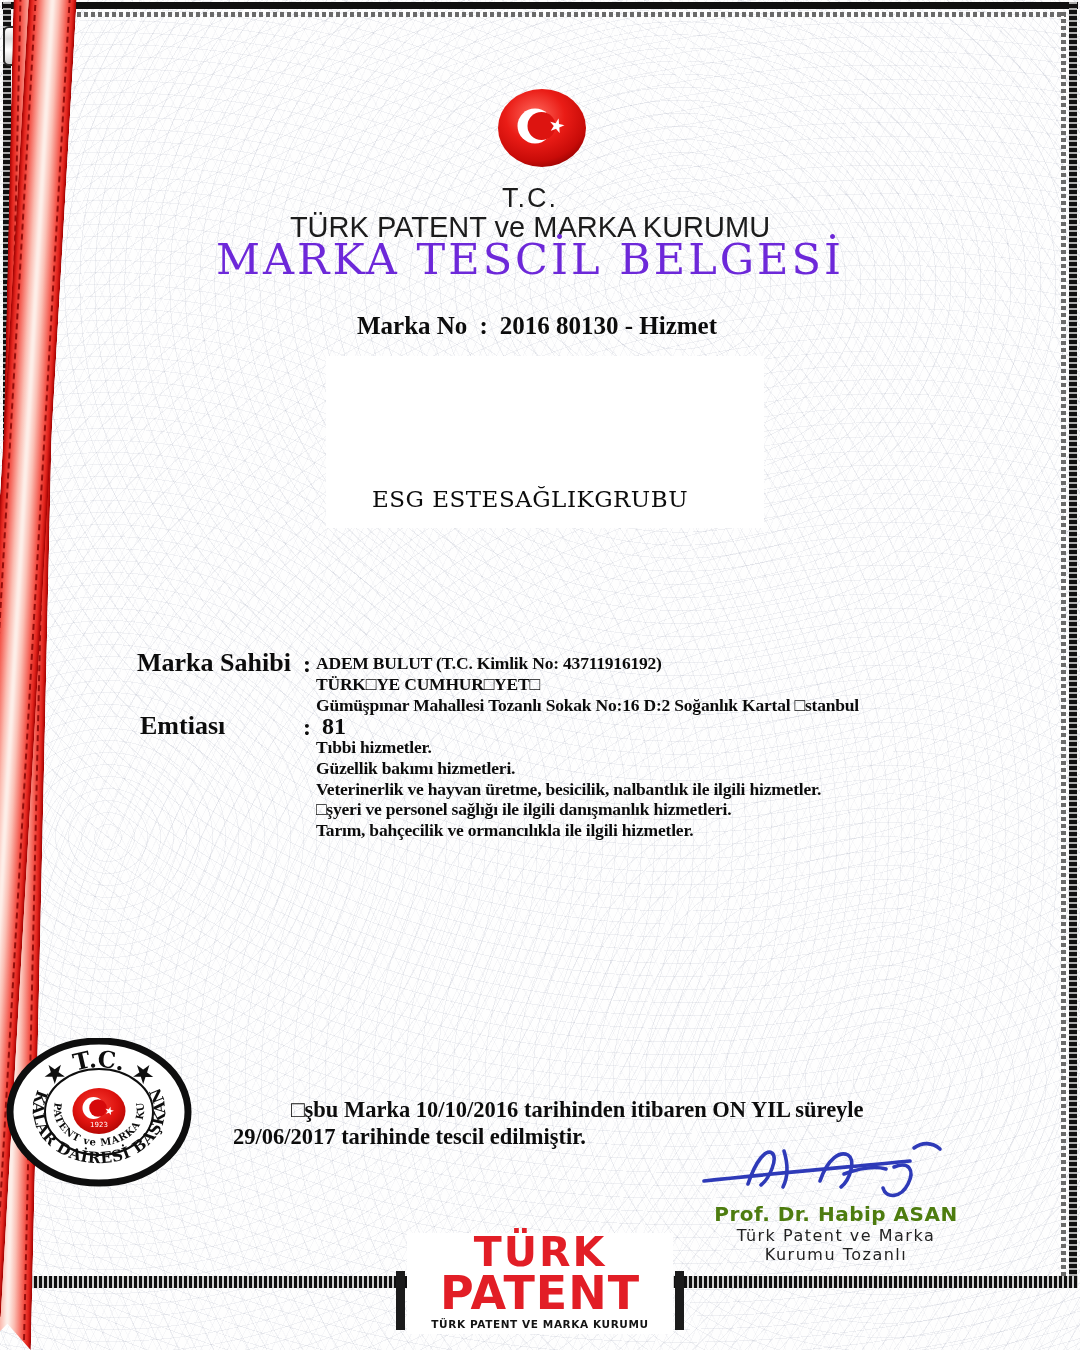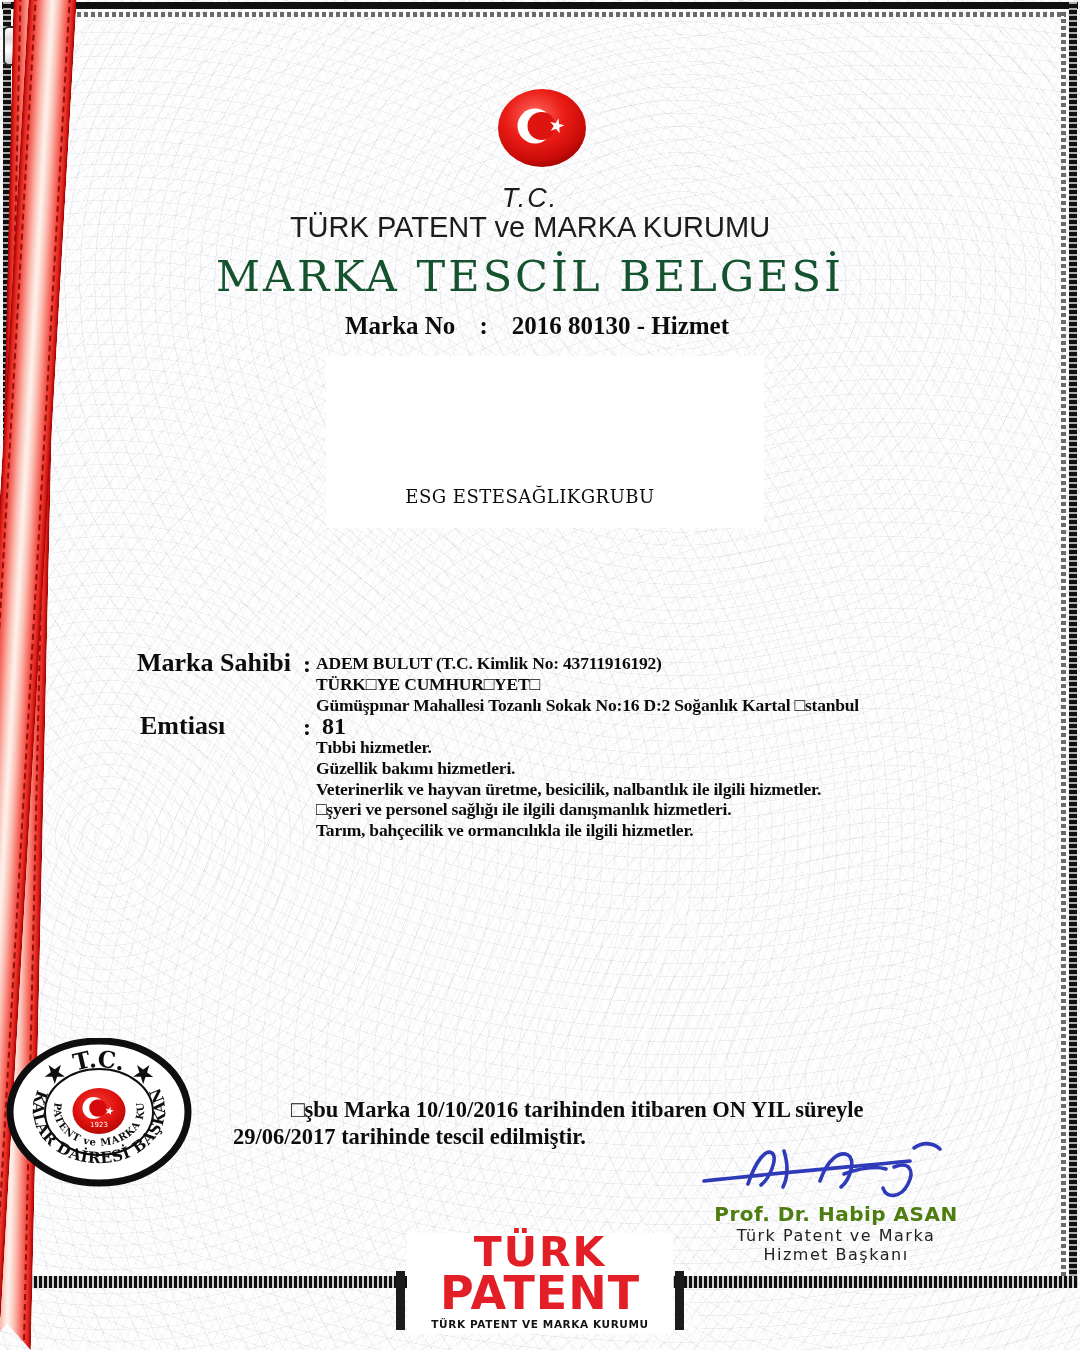--- a/index.html
+++ b/index.html
@@ -24,26 +24,26 @@
      background-image:repeating-linear-gradient(0deg,rgba(255,255,255,.65) 0 2px,transparent 2px 6px);}
   .b-right-micro{right:14px;top:12px;bottom:74px;width:5px;
      background:repeating-linear-gradient(0deg,#6a6a6a 0 4px,transparent 4px 7px);}
   .b-left-micro{left:14px;top:12px;bottom:74px;width:5px;
      background:repeating-linear-gradient(0deg,#6a6a6a 0 4px,transparent 4px 7px);}
   .b-bottom{left:2px;right:2px;top:1276px;height:12px;background:#101010;
      background-image:repeating-linear-gradient(90deg,rgba(255,255,255,.8) 0 2px,transparent 2px 5px);}
   
   .center-col{position:absolute;left:0;width:1060px;text-align:center;z-index:2;}
   .emblem{position:absolute;left:494px;top:84px;z-index:2;}
-  .tc-line{top:183px;font-family:"Liberation Sans",sans-serif;font-size:27px;letter-spacing:2px;color:#1c1c1c;font-style:italic;}
+  .tc-line{top:183px;font-family:"Liberation Sans",sans-serif;font-size:27px;letter-spacing:2px;color:#1c1c1c;}
   .inst-line{top:211px;font-family:"Liberation Sans",sans-serif;font-size:29px;color:#1c1c1c;}
-  .doc-title{top:251px;font-family:"DejaVu Serif",serif;font-size:43px;letter-spacing:3px;color:#14532d;}
+  .doc-title{top:234px;font-family:"DejaVu Serif",serif;font-size:43px;letter-spacing:3px;color:#6d28d9;}
   .markano{position:absolute;left:0;width:1074px;top:312px;z-index:2;display:flex;justify-content:center;
-           gap:24px;font-weight:bold;font-size:25px;}
-  .tm-name{top:486px;font-family:"DejaVu Serif",serif;font-size:18px;letter-spacing:.5px;z-index:2;}
+           gap:12px;font-weight:bold;font-size:25px;}
+  .tm-name{top:486px;font-family:"DejaVu Serif",serif;font-size:23px;letter-spacing:.5px;z-index:2;}
   
   .lbl{position:absolute;font-weight:bold;font-size:26px;z-index:2;}
   .val{position:absolute;left:316px;font-weight:bold;font-size:17.5px;line-height:20.8px;z-index:2;letter-spacing:-.2px;}
   .colon{position:absolute;left:303px;font-weight:bold;font-size:24px;z-index:2;}
   .items{position:absolute;left:316px;top:737px;z-index:2;font-weight:bold;font-size:17.5px;line-height:20.8px;letter-spacing:-.2px;}
   
   .note{position:absolute;left:233px;top:1096px;width:780px;z-index:2;font-weight:bold;font-size:22.5px;line-height:27px;}
   .note .l1{text-indent:58px;}
   
   .sig-svg{position:absolute;left:698px;top:1140px;z-index:2;}
@@ -147,21 +147,21 @@
       <path d="M50,44 C58,20 68,9 74,13 C80,18 72,38 63,45"></path>
       <path d="M86,11 C90,24 90,37 85,47"></path>
       <path d="M122,41 C130,18 142,11 150,15 C158,20 152,40 143,47"></path>
       <path d="M146,34 C162,28 178,26 188,29"></path>
       <path d="M196,27 C211,21 217,30 210,44 C203,58 188,59 185,48"></path>
       <path d="M216,8 C224,2 234,2 242,9"></path>
     </g>
   </svg>
   <div class="sig-name">Prof. Dr. Habip ASAN</div>
   <div class="sig-t1">Türk Patent ve Marka</div>
-  <div class="sig-t2">Hizmet Başkanı</div>
+  <div class="sig-t2">Kurumu Tozanlı</div>
 
   <div class="grommet g-l"></div>
   <div class="grommet g-r"></div>
   <div class="ribbon r1"></div>
   <div class="ribbon r2"></div>
 
   <svg class="seal" width="188" height="150" viewBox="0 0 188 150">
     <defs>
       <radialGradient id="sealRed" cx="45%" cy="38%" r="75%">
         <stop offset="0%" stop-color="#f93c32"></stop>

